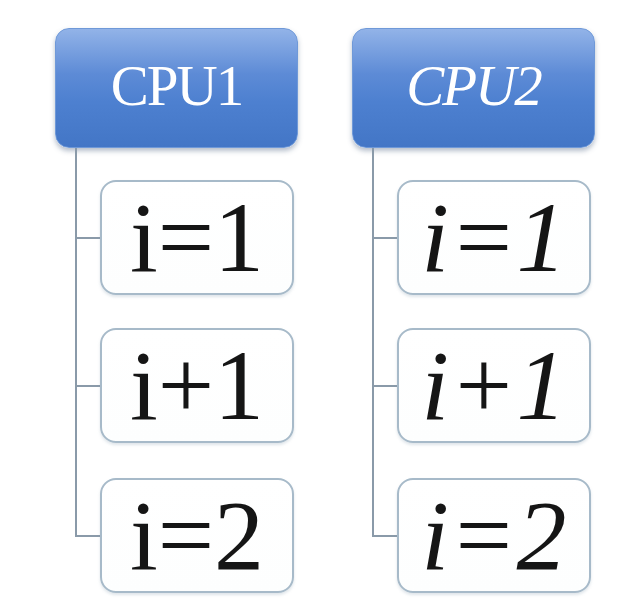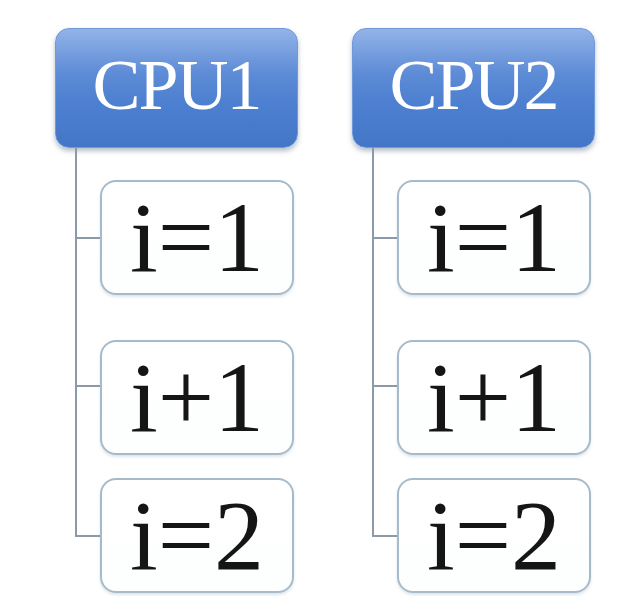--- a/index.html
+++ b/index.html
@@ -26,36 +26,36 @@
     width: 640px; height: 613px;
     background: var(--canvas-bg);
   }
   .column {
     position: absolute;
     top: 28px;
     width: 243px;
     height: 570px;
   }
   .col-0 { left: 55px; }
-  .col-1 { left: 352px; }
+  .col-1 { left: 352px; font-style: italic; }
 
   .parent-box {
     position: absolute;
     left: 0; top: 0;
     width: 243px; height: 120px;
     border-radius: 14px;
     border: 1px solid var(--parent-border-color);
     background: linear-gradient(180deg,
       var(--parent-grad-top) 0%,
       var(--parent-grad-mid) 38%,
       #4d80d0 62%,
       var(--parent-grad-bottom) 100%);
     box-shadow: 0 3px 5px rgba(90,110,140,0.45);
     color: var(--parent-text-color);
-    font-size: 72px;
+    font-size: 57px;
     letter-spacing: -2px;
     display: flex;
     align-items: center;
     justify-content: center;
     padding-bottom: 6px;
   }
 
   .vline {
     position: absolute;
     left: 20px; top: 120px;
@@ -81,21 +81,21 @@
     border-radius: 16px;
     box-shadow: 0 2px 3px rgba(140,160,180,0.28);
     color: var(--child-text-color);
     font-size: 100px;
     display: flex;
     align-items: center;
     justify-content: center;
     padding-bottom: 1px;
   }
   .c-0 { top: 152px; }
-  .c-1 { top: 300px; margin-top: 12px; }
+  .c-1 { top: 300px; }
   .c-2 { top: 450px; text-align: right; }
 </style>
 </head>
 <body>
 
 <div class="canvas">
 
   <div class="column col-0">
     <div class="parent-box">CPU1</div>
     <div class="vline"></div>

